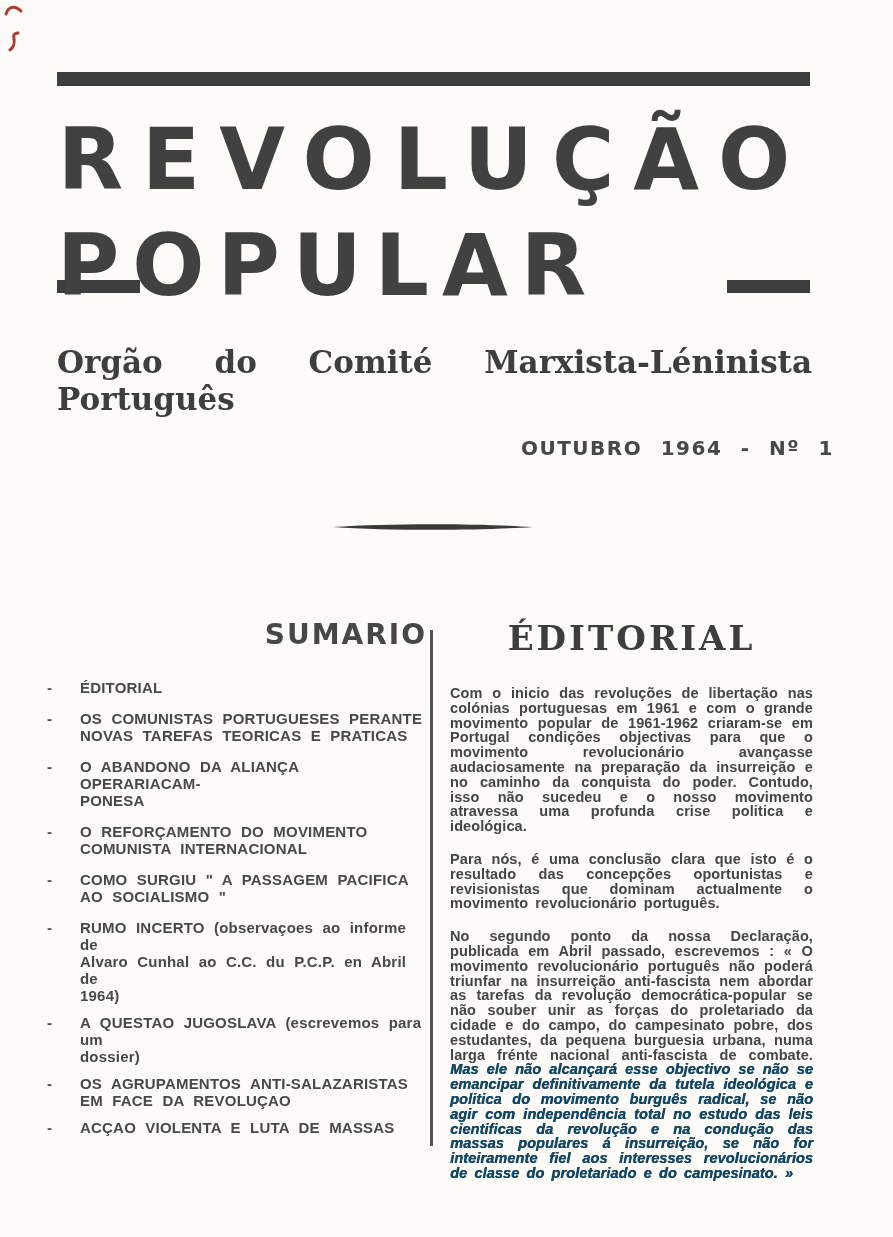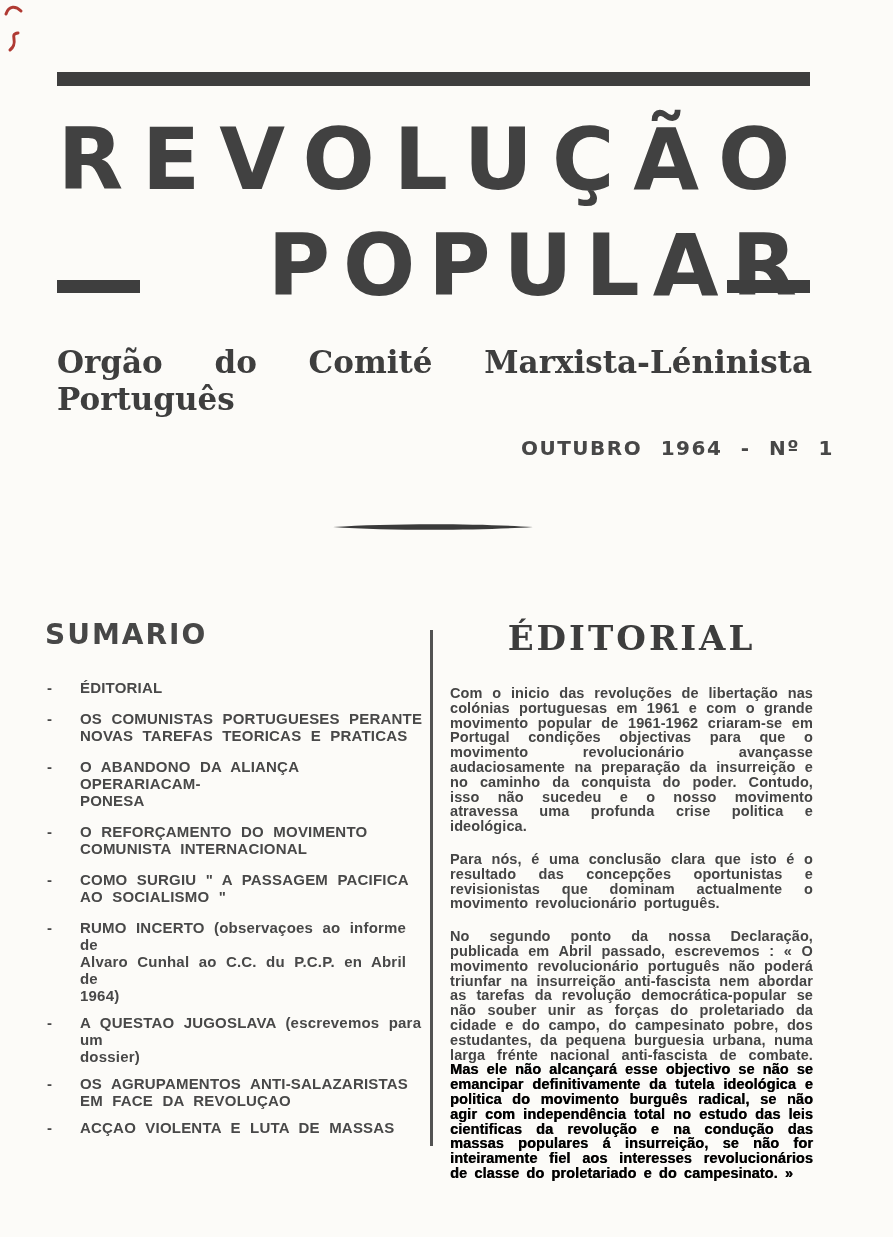--- a/index.html
+++ b/index.html
@@ -21,21 +21,21 @@
   }
   .title-line1 {
     position:absolute; left:57px; top:116px; width:753px;
     text-align:center; white-space:nowrap;
     font-family:"DejaVu Sans", sans-serif; font-weight:bold;
     font-size:85px; line-height:88px; letter-spacing:19px;
     color:#414141;
   }
   .title-line2 {
     position:absolute; left:57px; top:222px; width:753px;
-    text-align:right; white-space:nowrap;
+    text-align:left; white-space:nowrap;
     font-family:"DejaVu Sans", sans-serif; font-weight:bold;
     font-size:85px; line-height:88px; letter-spacing:13px;
     color:#414141;
   }
   .title-dash {
     position:absolute; top:280px; width:83px; height:13px; background:#3e3e3e;
   }
   .title-dash.left  { left:57px; }
   .title-dash.right { left:727px; }
 
@@ -60,21 +60,21 @@
   
   .column-rule {
     position:absolute; left:430px; top:630px;
     width:3px; height:516px; background:#525252;
   }
 
   .col-left  { position:absolute; left:45px;  top:618px; width:382px; }
   .col-right { position:absolute; left:450px; top:618px; width:363px; }
 
   .summary-heading {
-    margin:0 0 27px 0; text-align:left;
+    margin:0 0 27px 0; text-align:right;
     font-family:"DejaVu Sans", sans-serif; font-weight:bold;
     font-size:28px; line-height:34px; letter-spacing:2px; color:#474747;
   }
   .toc-item {
     display:flex; margin:0 0 14px 0;
     font-size:15px; line-height:17px; font-weight:bold;
     letter-spacing:0.2px; word-spacing:5px; color:#484848;
   }
   .toc-item .bullet { flex:0 0 33px; padding-left:2px; }
   .toc-item .label  { white-space:pre-line; }
@@ -90,21 +90,21 @@
     margin:0 0 28px 0; text-align:center;
     font-family:"DejaVu Serif", serif; font-weight:bold;
     font-size:34px; line-height:40px; letter-spacing:3px; color:#3d3d3d;
   }
   .editorial-body p {
     margin:0 0 18px 0;
     font-size:14.5px; line-height:14.8px; font-weight:bold;
     text-align:justify; word-spacing:3px; letter-spacing:0.1px;
     color:#454545;
   }
-  .emphasis { color:#000000; text-shadow:0.4px 0 0 #2e2e2e; }
+  .emphasis { color:#0c4a6e; text-shadow:0.4px 0 0 #2e2e2e;font-style:italic; }
 
   .pen-mark { position:absolute; left:4px; }
   .pen-mark.one { top:2px; }
   .pen-mark.two { top:30px; }
 </style>
 </head>
 <body>
 
 <div class="page">
 

